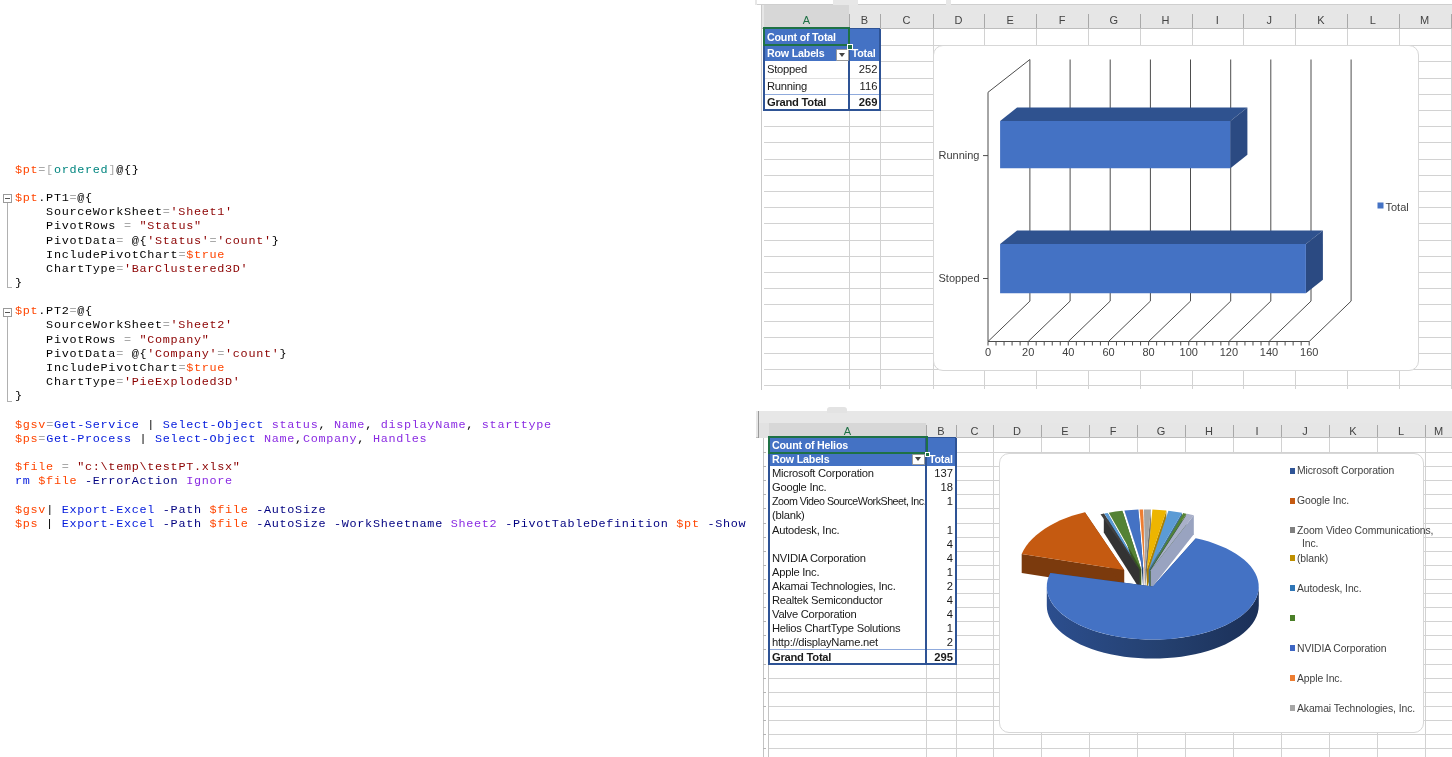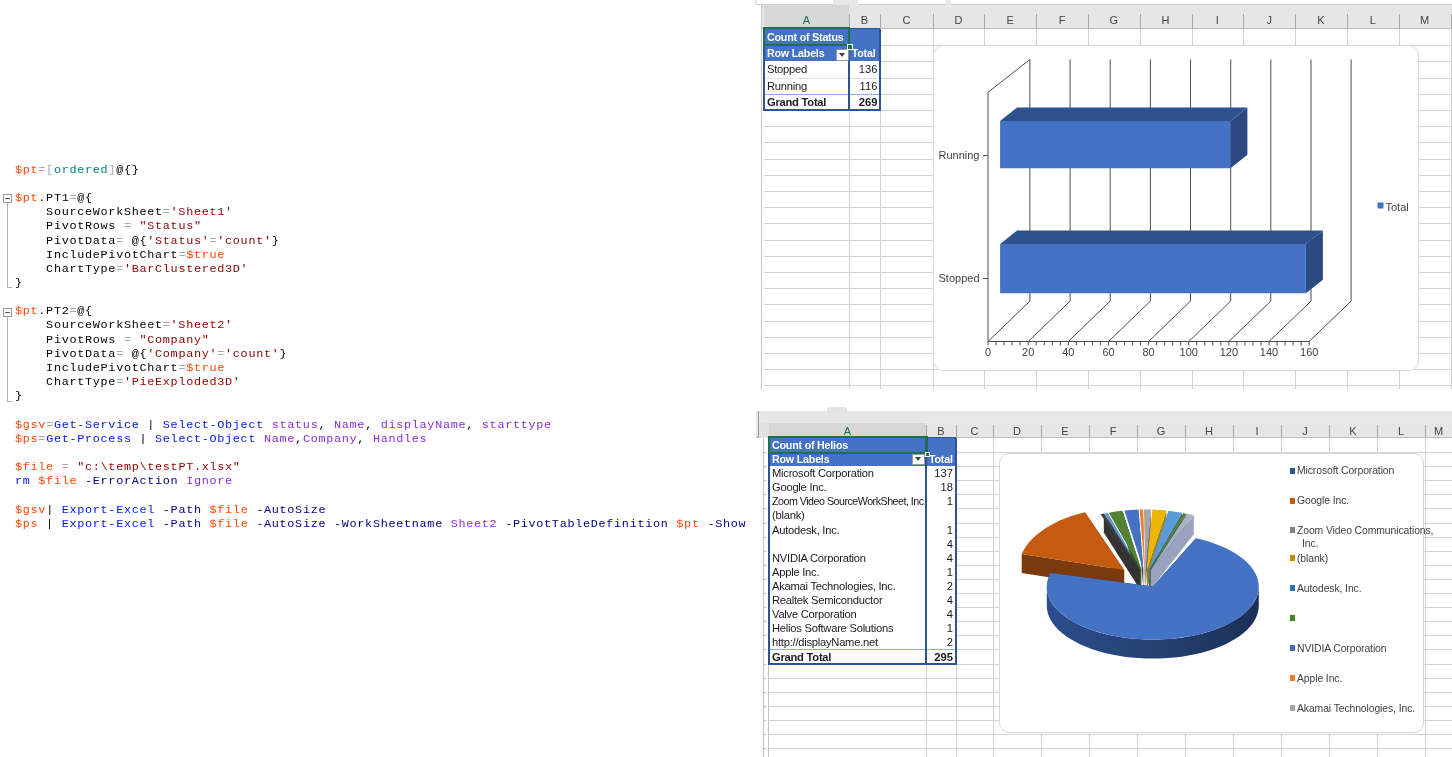--- a/index.html
+++ b/index.html
@@ -97,26 +97,26 @@
 <div class="gridv" style="left:984.3px;top:28.9px;height:360.6px;"></div>
 <div class="gridv" style="left:1036.1px;top:28.9px;height:360.6px;"></div>
 <div class="gridv" style="left:1087.9px;top:28.9px;height:360.6px;"></div>
 <div class="gridv" style="left:1139.7px;top:28.9px;height:360.6px;"></div>
 <div class="gridv" style="left:1191.5px;top:28.9px;height:360.6px;"></div>
 <div class="gridv" style="left:1243.3px;top:28.9px;height:360.6px;"></div>
 <div class="gridv" style="left:1295.1px;top:28.9px;height:360.6px;"></div>
 <div class="gridv" style="left:1346.9px;top:28.9px;height:360.6px;"></div>
 <div class="gridv" style="left:1398.7px;top:28.9px;height:360.6px;"></div>
 <div class="gridv" style="left:1450.5px;top:28.9px;height:360.6px;"></div>
-<div class="pcell" style="left:764.0px;top:28.9px;width:84.7px;height:16.2px;">Count of Status</div>
+<div class="pcell" style="left:764.0px;top:28.9px;width:84.7px;height:16.2px;">Count of Total</div>
 <div class="pcell" style="left:848.7px;top:28.9px;width:31.7px;height:16.2px;"></div>
 <div class="pcell" style="left:764.0px;top:45.1px;width:84.7px;height:16.2px;">Row Labels</div>
 <div class="pcell" style="left:848.7px;top:45.1px;width:31.7px;height:16.2px;">Total</div>
 <div class="dcell" style="left:764.0px;top:61.3px;width:84.7px;height:16.2px;">Stopped</div>
-<div class="ncell" style="left:848.7px;top:61.3px;width:31.7px;height:16.2px;">136</div>
+<div class="ncell" style="left:848.7px;top:61.3px;width:31.7px;height:16.2px;">252</div>
 <div class="dcell" style="left:764.0px;top:77.5px;width:84.7px;height:16.2px;border-top:1px solid #e3e3e3;">Running</div>
 <div class="ncell" style="left:848.7px;top:77.5px;width:31.7px;height:16.2px;border-top:1px solid #e3e3e3;">116</div>
 <div class="dcell" style="left:764.0px;top:93.7px;width:84.7px;height:16.2px;border-top:1px solid #8faadc;">
       <b>Grand Total</b>
     </div>
 <div class="ncell" style="left:848.7px;top:93.7px;width:31.7px;height:16.2px;border-top:1px solid #8faadc;">
       <b>269</b>
     </div>
 <div class="abs" style="left:762.5px;top:28.9px;width:2px;height:81.0px;background:#2e5395;"></div>
 <div class="abs" style="left:847.7px;top:28.9px;width:2px;height:81.0px;background:#2e5395;"></div>
@@ -331,21 +331,21 @@
 <div class="dcell" style="left:769.0px;top:550.7px;width:157.0px;height:14.1px;">NVIDIA Corporation</div>
 <div class="ncell" style="left:926.0px;top:550.7px;width:30.0px;height:14.1px;">4</div>
 <div class="dcell" style="left:769.0px;top:564.8px;width:157.0px;height:14.1px;">Apple Inc.</div>
 <div class="ncell" style="left:926.0px;top:564.8px;width:30.0px;height:14.1px;">1</div>
 <div class="dcell" style="left:769.0px;top:578.9px;width:157.0px;height:14.1px;">Akamai Technologies, Inc.</div>
 <div class="ncell" style="left:926.0px;top:578.9px;width:30.0px;height:14.1px;">2</div>
 <div class="dcell" style="left:769.0px;top:593.0px;width:157.0px;height:14.1px;">Realtek Semiconductor</div>
 <div class="ncell" style="left:926.0px;top:593.0px;width:30.0px;height:14.1px;">4</div>
 <div class="dcell" style="left:769.0px;top:607.1px;width:157.0px;height:14.1px;">Valve Corporation</div>
 <div class="ncell" style="left:926.0px;top:607.1px;width:30.0px;height:14.1px;">4</div>
-<div class="dcell" style="left:769.0px;top:621.2px;width:157.0px;height:14.1px;">Helios Software Solutions</div>
+<div class="dcell" style="left:769.0px;top:621.2px;width:157.0px;height:14.1px;">Helios ChartType Solutions</div>
 <div class="ncell" style="left:926.0px;top:621.2px;width:30.0px;height:14.1px;">1</div>
 <div class="dcell" style="left:769.0px;top:635.3px;width:157.0px;height:14.1px;">http://displayName.net</div>
 <div class="ncell" style="left:926.0px;top:635.3px;width:30.0px;height:14.1px;">2</div>
 <div class="dcell" style="left:769.0px;top:649.4px;width:157.0px;height:14.1px;border-top:1px solid #8faadc;">
       <b>Grand Total</b>
     </div>
 <div class="ncell" style="left:926.0px;top:649.4px;width:30.0px;height:14.1px;border-top:1px solid #8faadc;">
       <b>295</b>
     </div>
 <div class="abs" style="left:767.5px;top:437.9px;width:2px;height:225.6px;background:#2e5395;"></div>

